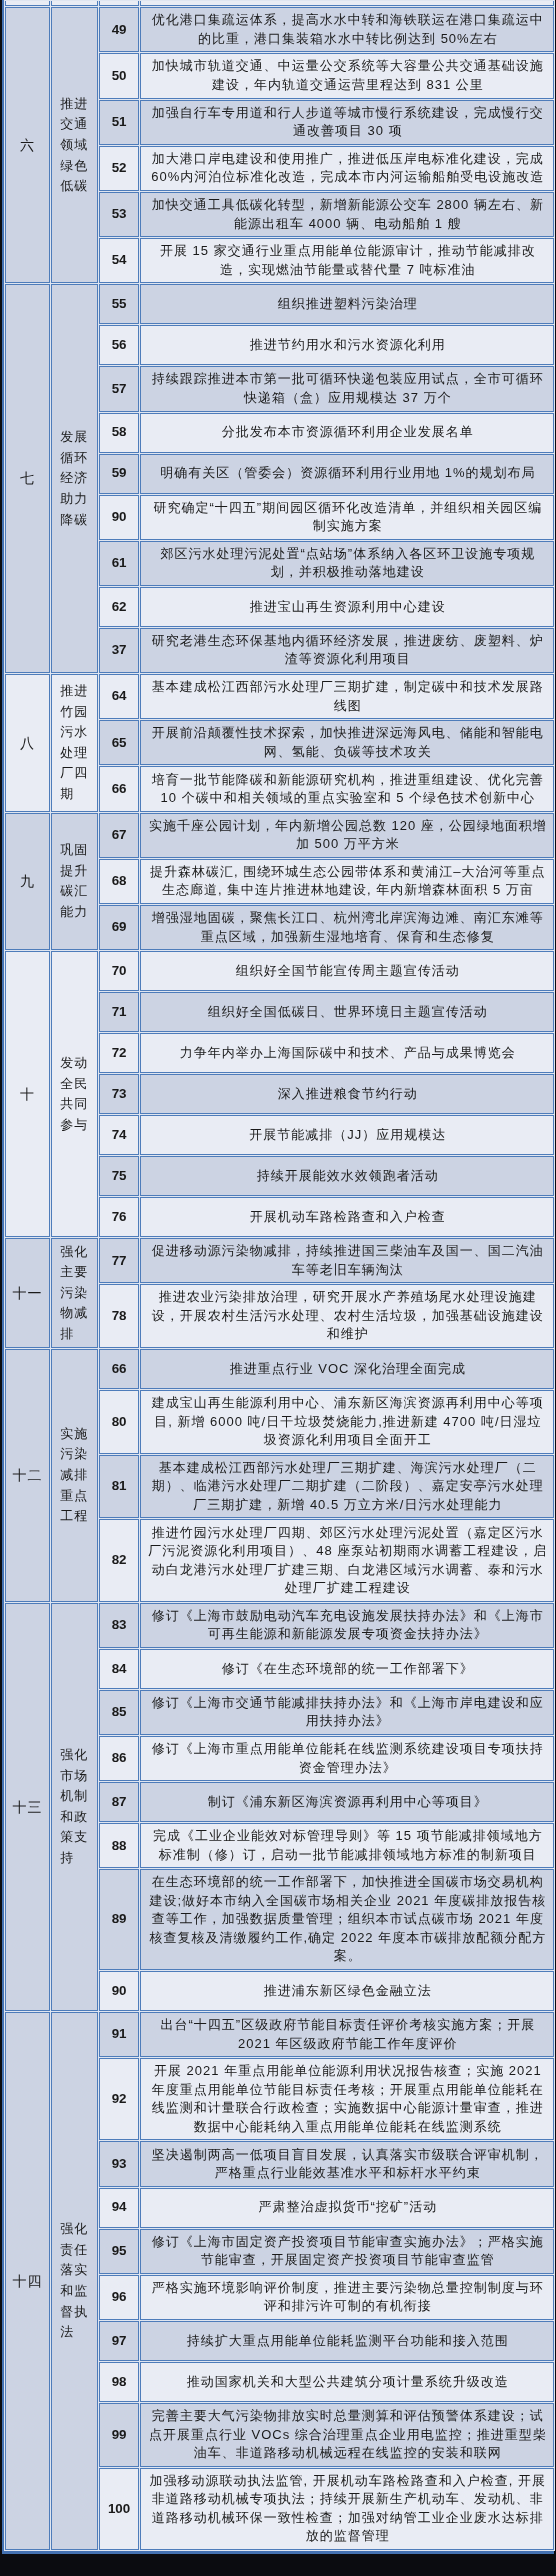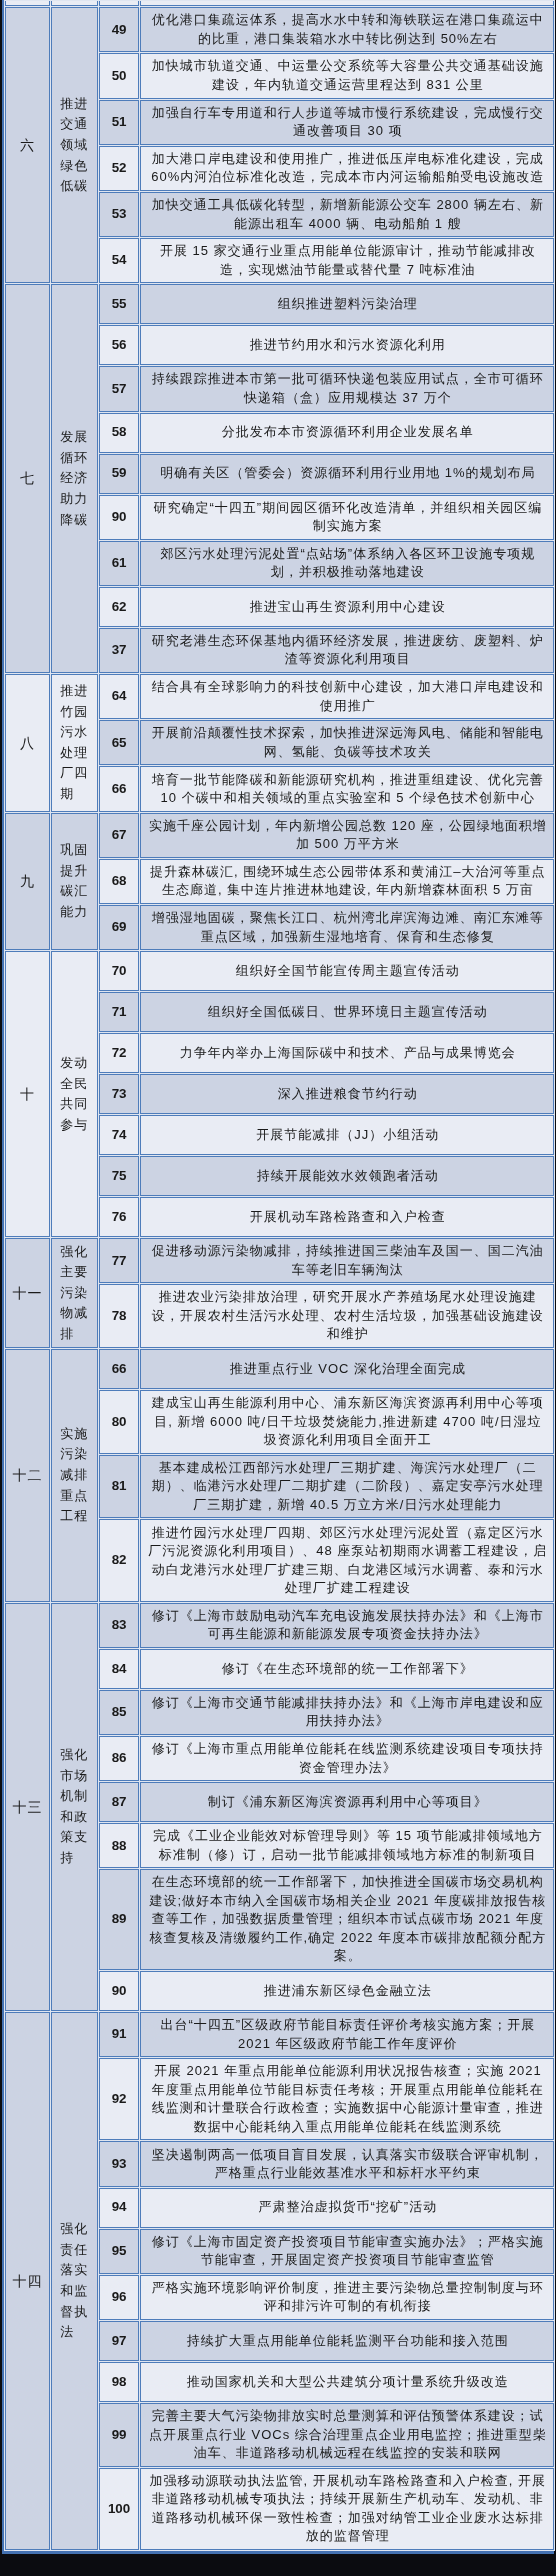--- a/index.html
+++ b/index.html
@@ -128,21 +128,21 @@
           <td class="txt light">推进宝山再生资源利用中心建设</td>
         </tr>
         <tr>
           <td class="num dark">37</td>
           <td class="txt dark">研究老港生态环保基地内循环经济发展，推进废纺、废塑料、炉渣等资源化利用项目</td>
         </tr>
         <tr>
           <td class="sec light" rowspan="3">八</td>
           <td class="cat light" rowspan="3">推进竹园污水处理厂四期</td>
           <td class="num light">64</td>
-          <td class="txt light">结合具有全球影响力的科技创新中心建设，加大港口岸电建设和使用推广</td>
+          <td class="txt light">基本建成松江西部污水处理厂三期扩建，制定碳中和技术发展路线图</td>
         </tr>
         <tr>
           <td class="num dark">65</td>
           <td class="txt dark">开展前沿颠覆性技术探索，加快推进深远海风电、储能和智能电网、氢能、负碳等技术攻关</td>
         </tr>
         <tr>
           <td class="num light">66</td>
           <td class="txt light">培育一批节能降碳和新能源研究机构，推进重组建设、优化完善 10 个碳中和相关领域的重点实验室和 5 个绿色技术创新中心</td>
         </tr>
         <tr>
@@ -172,21 +172,21 @@
         <tr>
           <td class="num light">72</td>
           <td class="txt light">力争年内举办上海国际碳中和技术、产品与成果博览会</td>
         </tr>
         <tr>
           <td class="num dark">73</td>
           <td class="txt dark">深入推进粮食节约行动</td>
         </tr>
         <tr>
           <td class="num light">74</td>
-          <td class="txt light">开展节能减排（JJ）小组活动</td>
+          <td class="txt light">开展节能减排（JJ）应用规模达</td>
         </tr>
         <tr>
           <td class="num dark">75</td>
           <td class="txt dark">持续开展能效水效领跑者活动</td>
         </tr>
         <tr>
           <td class="num light">76</td>
           <td class="txt light">开展机动车路检路查和入户检查</td>
         </tr>
         <tr>

